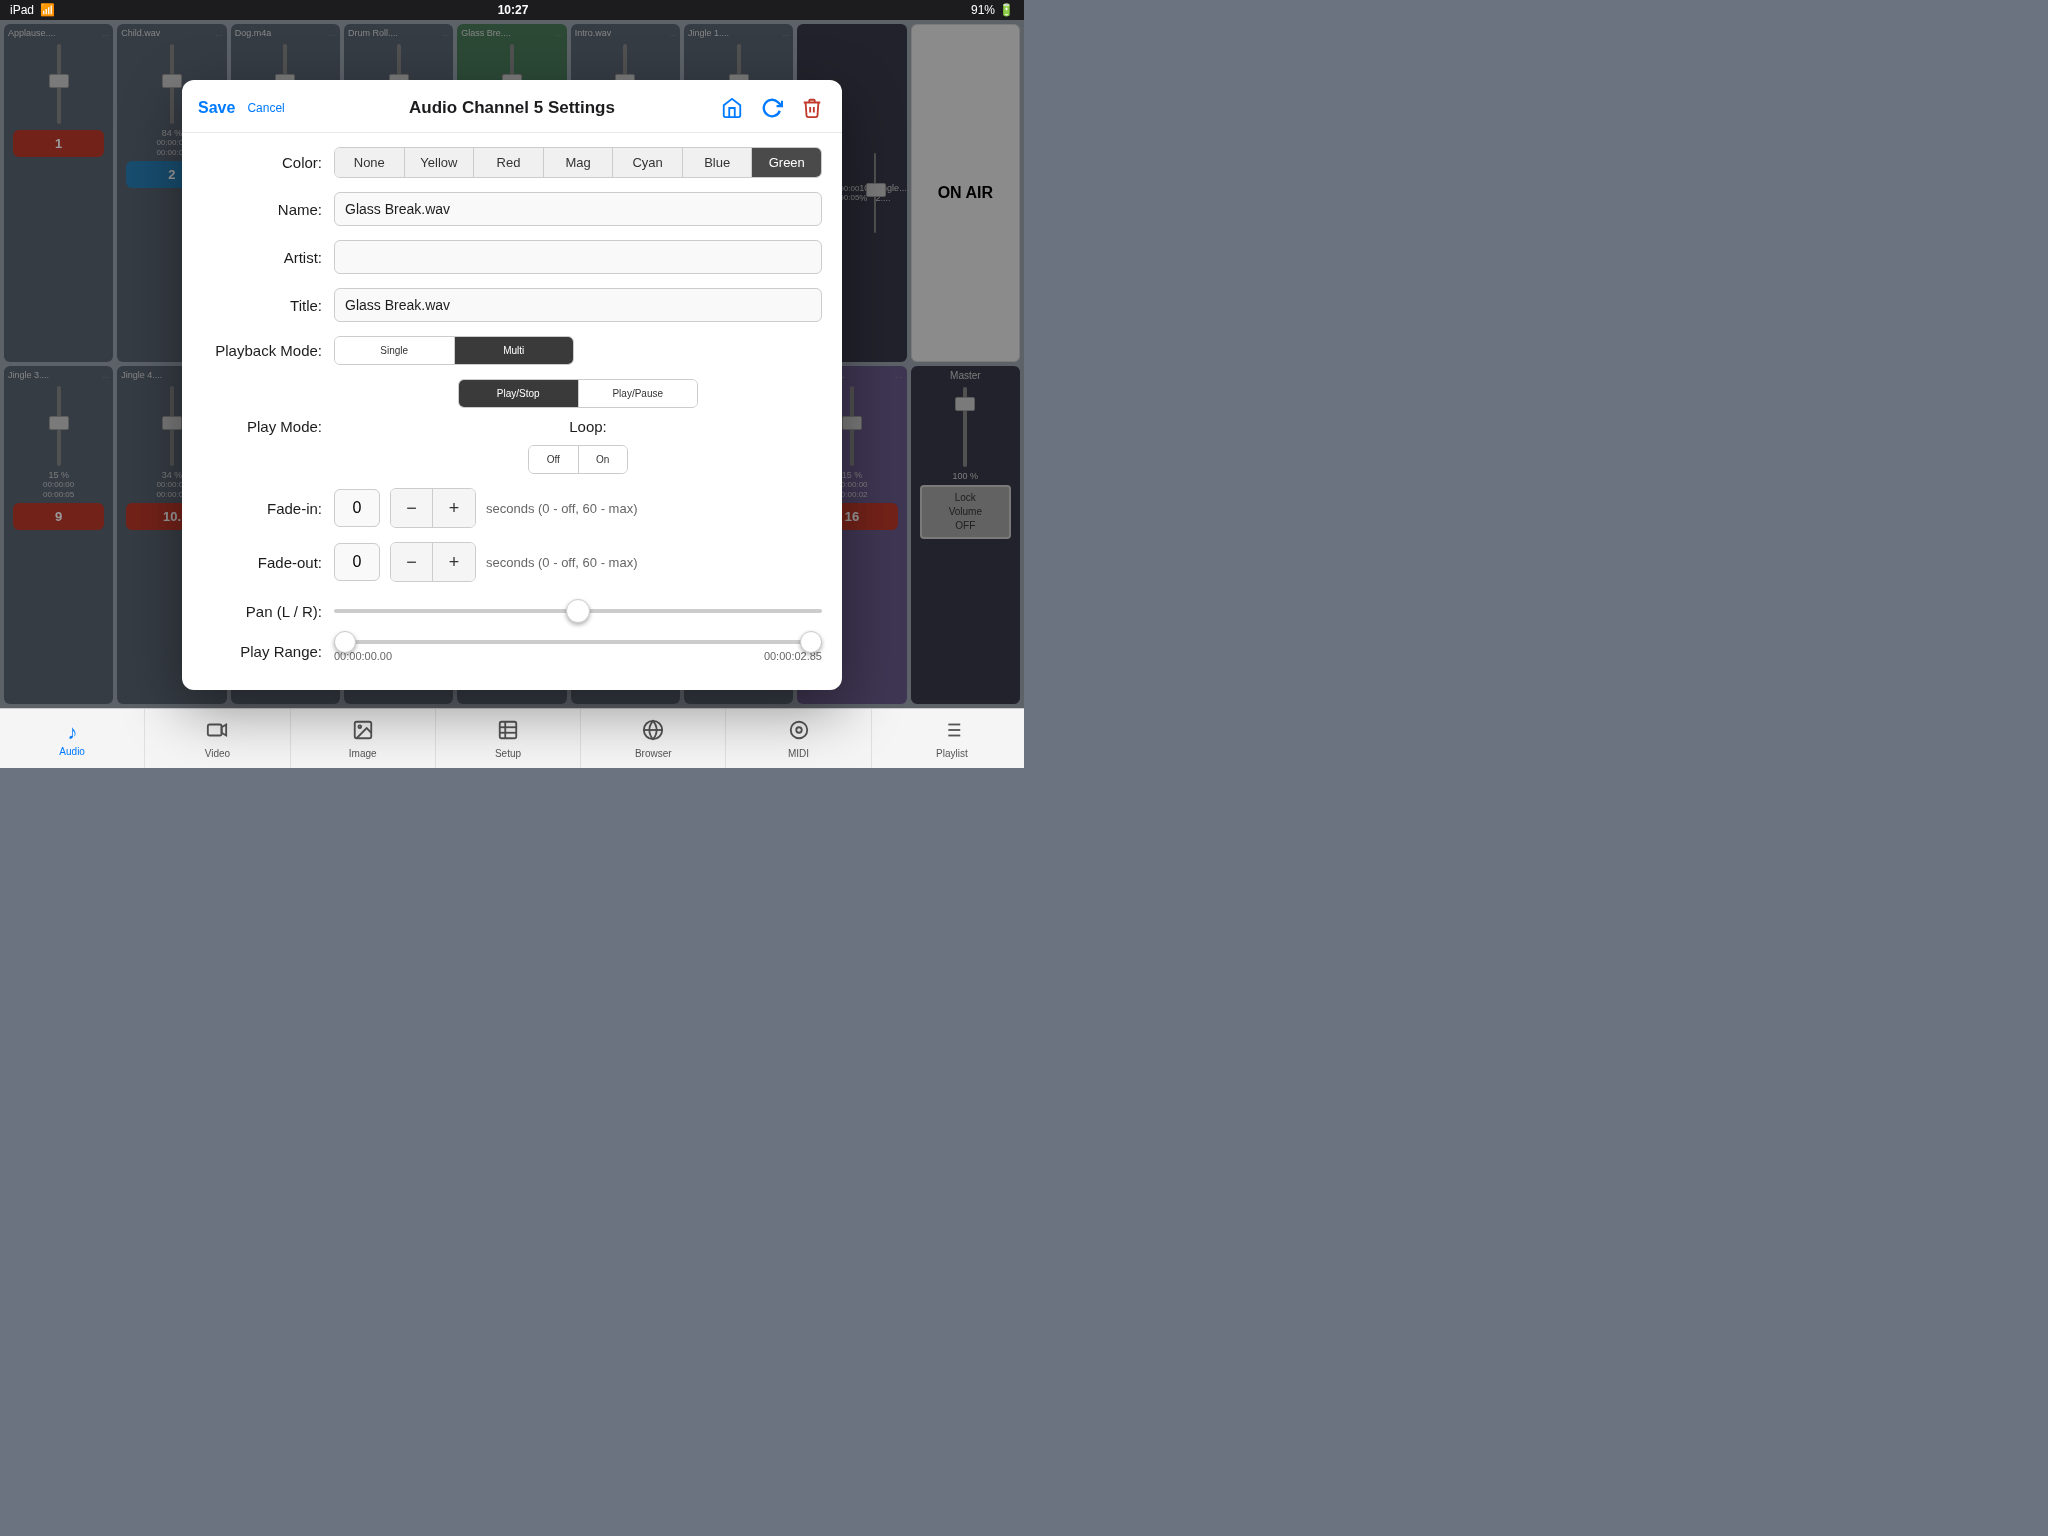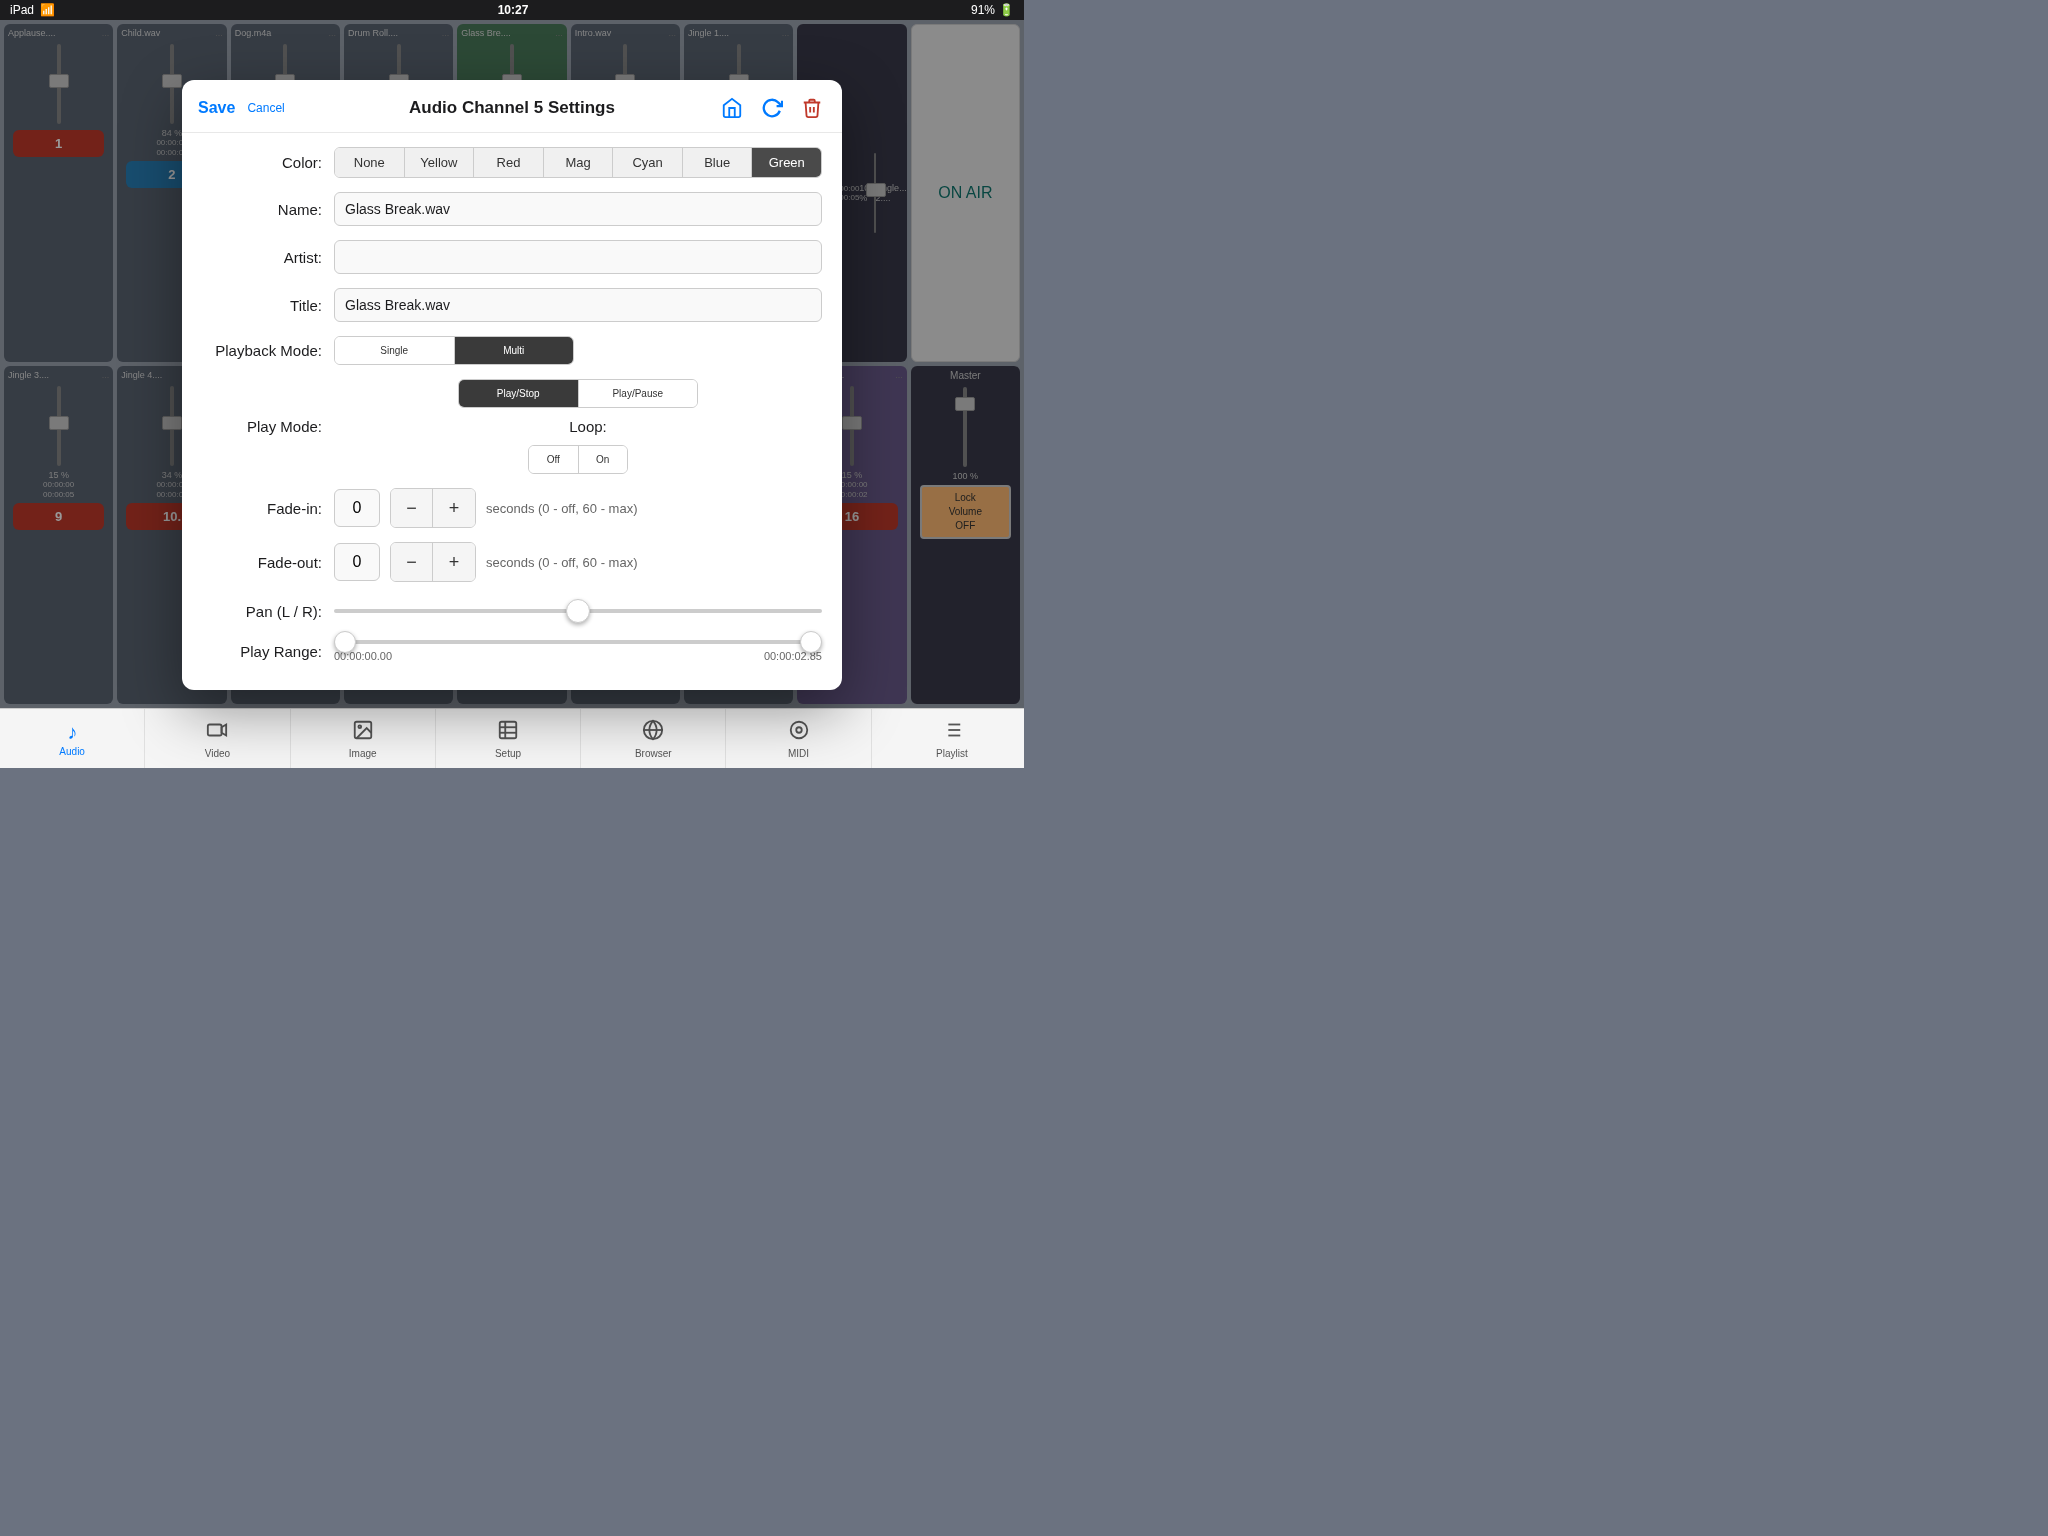--- a/index.html
+++ b/index.html
@@ -117,27 +117,27 @@
 
     .on-air-card {
       background: #f0f0f0;
       border: 2px solid #ccc;
       display: flex;
       align-items: center;
       justify-content: center;
     }
     .on-air-text {
       font-size: 16px;
-      font-weight: 400;
-      color: #0f766e;
+      font-weight: 700;
+      color: #000000;
       text-align: center;
     }
 
     .lock-volume-card {
-      background: #fdba74;
+      background: #a3a3a3;
       border: 2px solid #ccc;
       display: flex;
       align-items: flex-end;
       justify-content: center;
     }
     .lock-volume-text {
       font-size: 10px;
       color: #333;
       text-align: center;
       line-height: 1.4;

